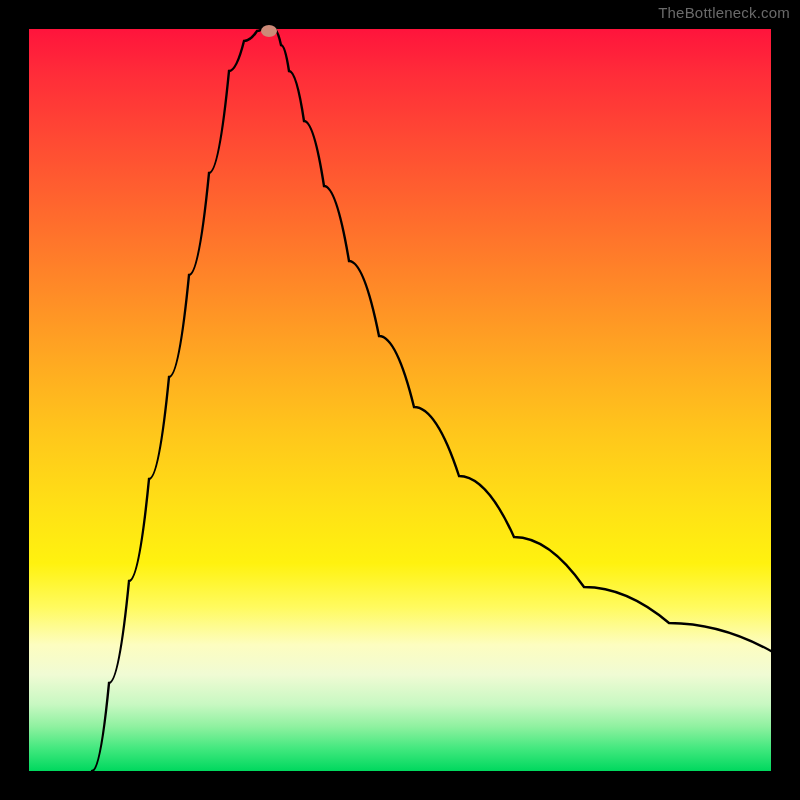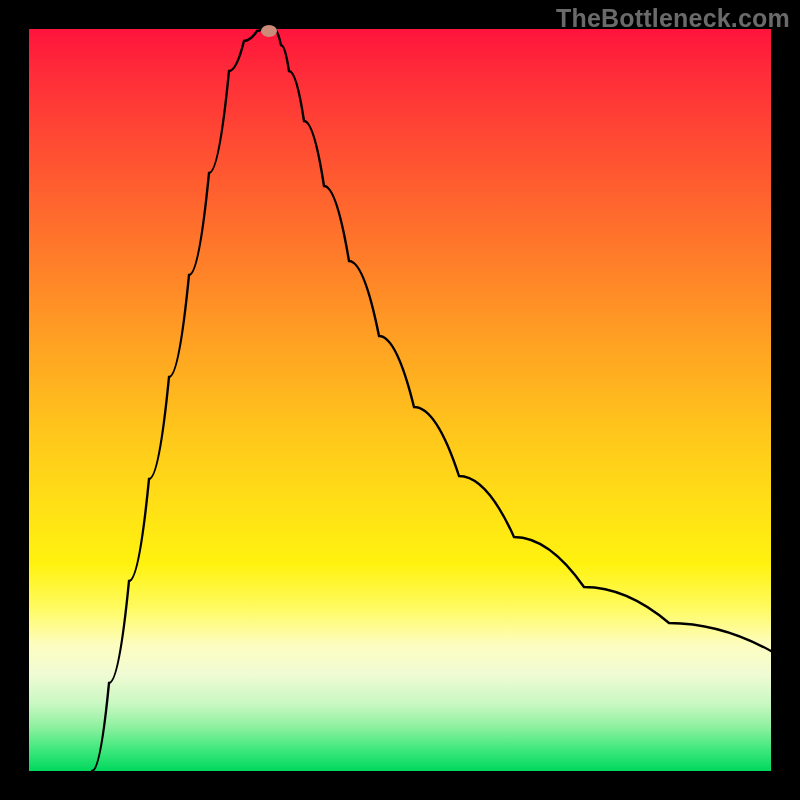--- a/index.html
+++ b/index.html
@@ -65,22 +65,22 @@
     height: 12px;
     border-radius: 50%;
     background: #cc8a78;
     transform: translate(-50%, -50%);
   }
   .watermark {
     position: absolute;
     top: 4px;
     right: 10px;
     color: #6a6a6a;
-    font-size: 25px;
-    font-weight: 700;
+    font-size: 15px;
+    font-weight: 400;
     letter-spacing: 0.2px;
   }
 </style>
 </head>
 <body>
 
 <div class="watermark">TheBottleneck.com</div>
 
 <div class="frame">
   <div class="plot-area">

